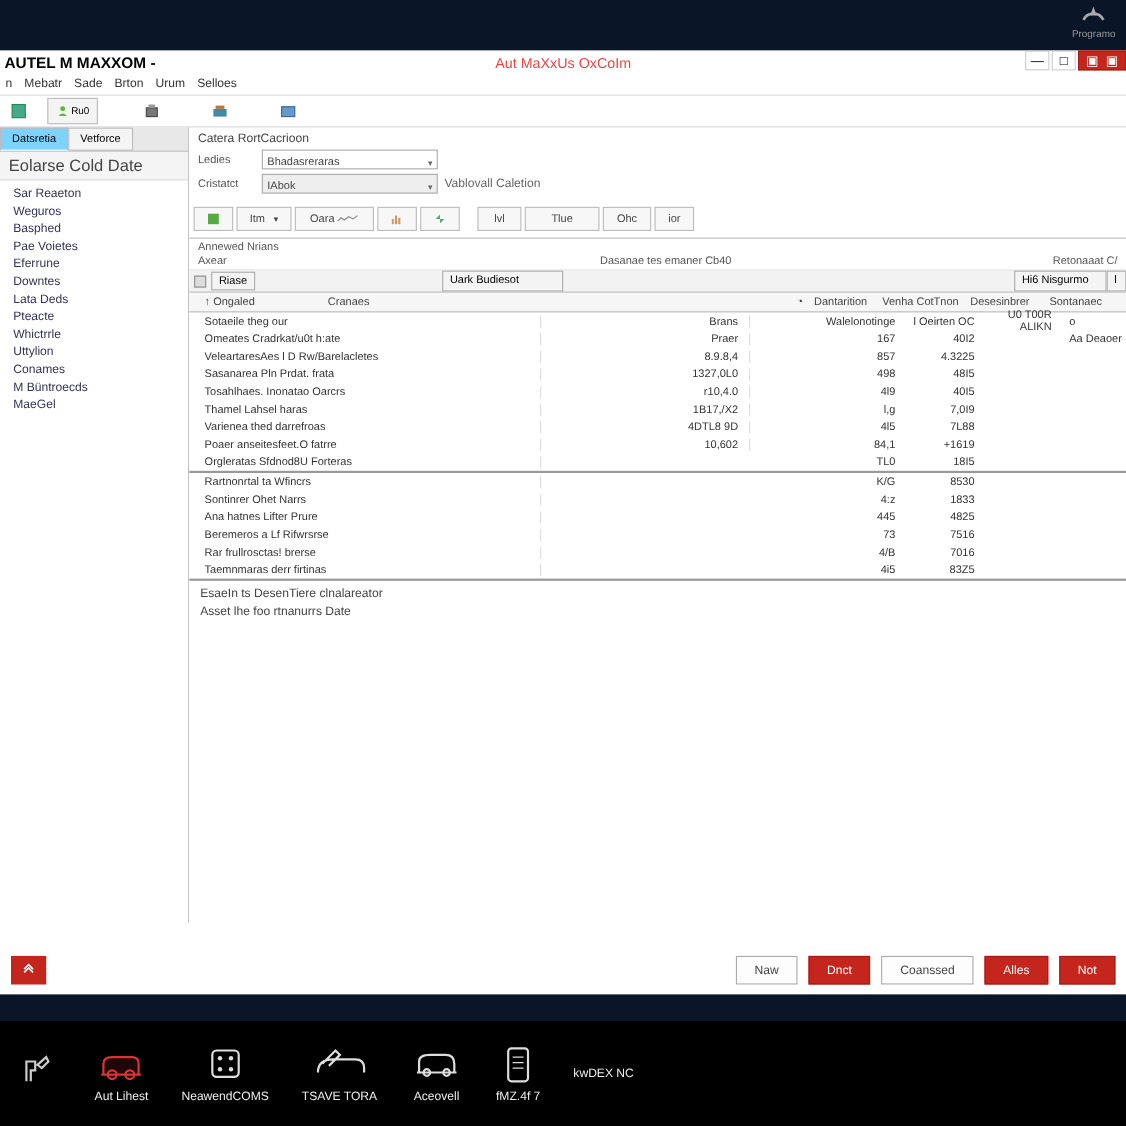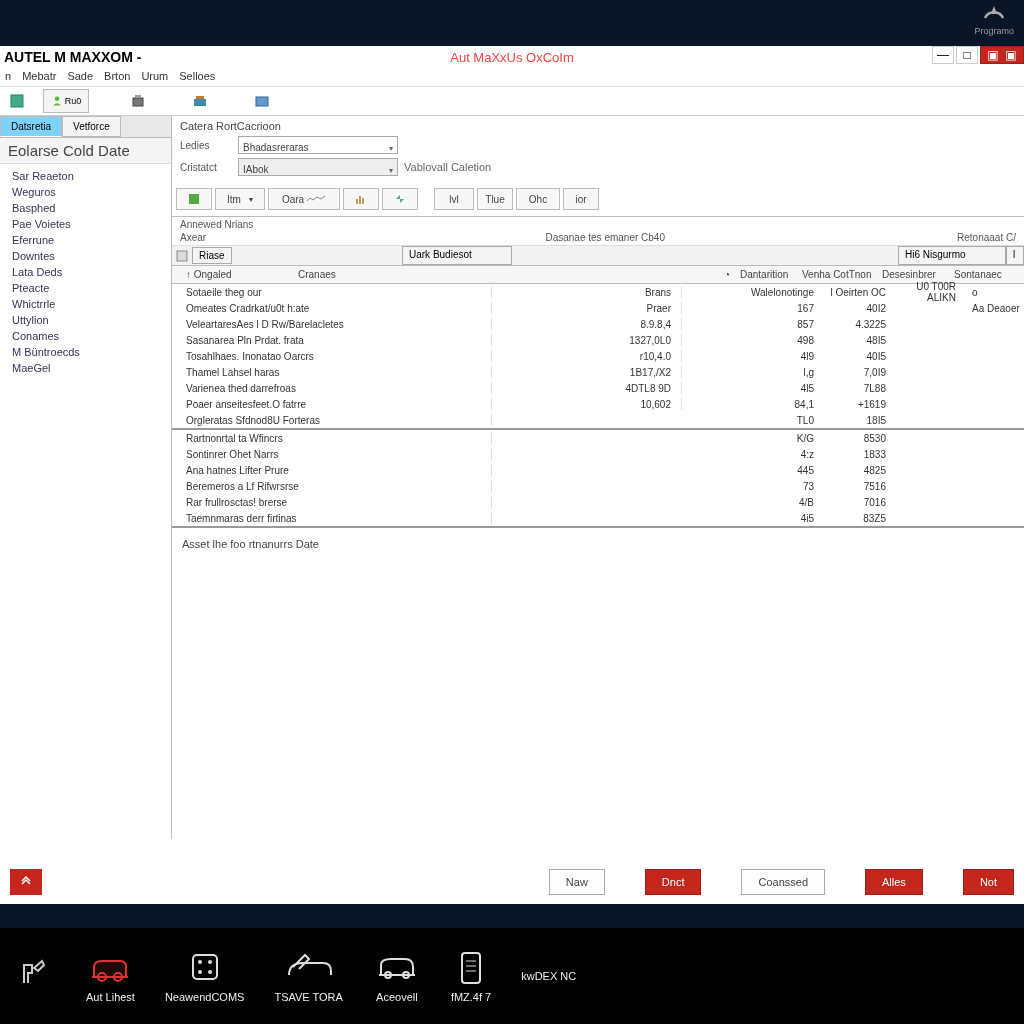--- a/index.html
+++ b/index.html
@@ -67,21 +67,21 @@
 .col-g { flex: 1; padding-left: 8px; }
 
 .tbl-body { }
 .trow { display: flex; height: 16px; align-items: center; font-size: 10px; color: #333; }
 
 .notes { border-top: 2px solid #999; padding: 6px 10px; font-size: 11px; color: #444; height: 220px; }
 
 .footer-btns { position: absolute; bottom: 6px; left: 0; right: 0; height: 32px; display: flex; align-items: center; padding: 0 10px; }
 .ft-left { width: 32px; height: 26px; background: #c4261d; display: flex; align-items: center; justify-content: center; }
 .ft-right { margin-left: auto; display: flex; gap: 10px; }
-.ft-btn { height: 26px; border: 1px solid #aaa; background: #fdfdfd; color: #444; font-size: 11px; padding: 0 16px; display: flex; align-items: center; margin-left: 30px; }
+.ft-btn { height: 26px; border: 1px solid #aaa; background: #fdfdfd; color: #444; font-size: 11px; padding: 0 16px; display: flex; align-items: center; }
 .ft-btn.red { background: #c4261d; color: #fff; border-color: #a01d15; }
 
 .dock { position: absolute; bottom: 0; left: 0; right: 0; height: 96px; background: #000; display: flex; align-items: center; gap: 30px; padding: 8px 14px; }
 .dock-item { color: #eee; text-align: center; font-size: 11px; }
 .dock-item svg { display: block; margin: 0 auto 4px; }
 
 .small-icon { width: 16px; height: 16px; }
 </style>
 </head>
 <body>
@@ -221,21 +221,21 @@
               <rect x="6" y="4" width="2" height="6" fill="#c96"></rect>
             </svg>
           </div>
         <div class="mini-btn sq">
             <svg width="10" height="10" viewBox="0 0 10 10">
               <path d="M5 1 L1 5 L5 5 L5 9 L9 5 L5 5 Z" fill="#5a7"></path>
             </svg>
           </div>
         <div style="width:10px"></div>
         <div class="mini-btn" style="width:40px">lvl</div>
-        <div class="mini-btn" style="width:36px">Tlue</div>
+        <div class="mini-btn" style="width:68px">Tlue</div>
         <div class="mini-btn" style="width:44px">Ohc</div>
         <div class="mini-btn sq">ior</div>
       </div>
 
       <div class="tbl-area">
         <div class="tbl-top">
           <div class="left-h">
             <span>Annewed Nrians</span>
             <span>Axear</span>
           </div>
@@ -244,21 +244,21 @@
         </div>
         <div class="tbl-hdr">
           <div style="width:230px;display:flex;align-items:center;gap:4px;padding-left:4px">
             <svg width="12" height="12" viewBox="0 0 12 12">
                 <rect x="1" y="1" width="10" height="10" fill="#ddd" stroke="#888"></rect>
               </svg>
             <span class="hbtn">Riase</span>
           </div>
           <span class="hbtn" style="width:110px">Uark Budiesot</span>
           <div style="flex:1"></div>
-          <span class="hbtn" style="width:108px">Hi6 Nisgurmo</span>
+          <span class="hbtn" style="width:84px">Hi6 Nisgurmo</span>
           <span class="hbtn" style="width:18px">l</span>
         </div>
         <div class="sub-hdr">
           <div style="width:126px;padding-left:14px">↑ <span>Ongaled</span></div>
           <div style="width:106px">Cranaes</div>
           <div style="flex:1"></div>
           <div style="width:16px">◔</div>
           <div style="width:62px">Dantarition</div>
           <div style="width:80px">Venha CotTnon</div>
           <div style="width:72px">Desesinbrer</div>
@@ -399,20 +399,21 @@
               <div class="col-c"></div>
               <div class="col-d">4i5</div>
               <div class="col-e">83Z5</div>
               <div class="col-f"></div>
               <div class="col-g"></div>
             </div>
           </div>
       </div>
 
       <div class="notes">
+        <div>EsaeIn ts DesenTiere clnalareator</div>
         <div style="margin-top:4px">Asset lhe foo rtnanurrs Date</div>
       </div>
 
     </div>
   </div>
 
   <div class="footer-btns">
     <div class="ft-left">
       <svg width="14" height="14" viewBox="0 0 14 14">
           <path d="M3 9 L7 5 L11 9" stroke="#fff" stroke-width="1.5" fill="none"></path>

